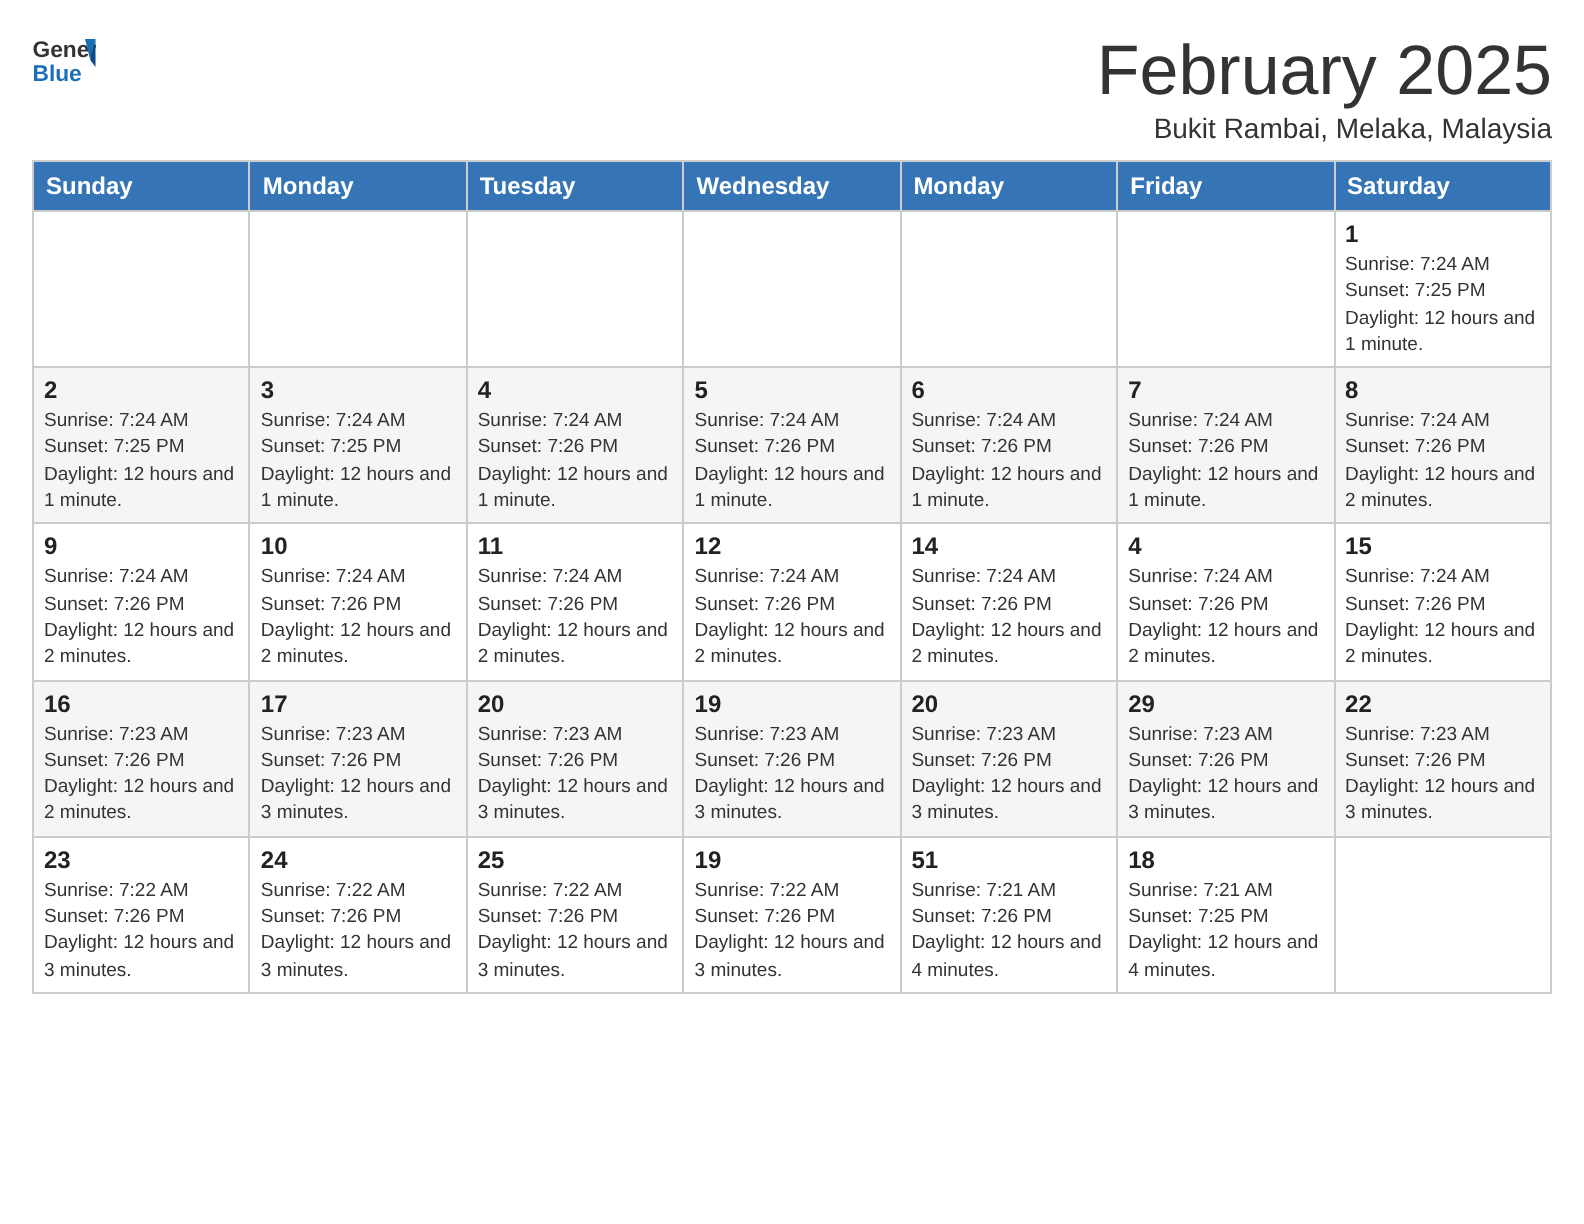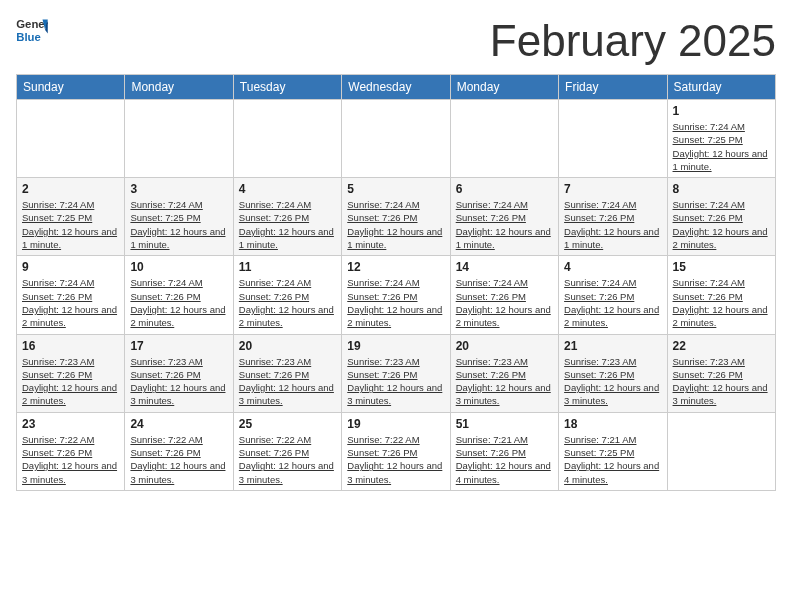--- a/index.html
+++ b/index.html
@@ -22,39 +22,39 @@
       gap: 4px;
     }
     .logo-icon {
       width: 32px;
       height: 28px;
     }
     .title-block {
       text-align: right;
     }
     .month-title {
-      font-size: 44px;
+      font-size: 35px;
       font-weight: normal;
       color: #333;
       margin-left: 22px;
     }
     .location {
       font-size: 14px;
       color: #333;
     }
     .calendar {
       width: 100%;
       border-collapse: collapse;
       border: 1px solid #ccc;
     }
     .calendar th {
       background: #3575b5;
       color: #fff;
       font-size: 12px;
-      font-weight: normal;
+      font-weight: bold;
       padding: 5px 6px;
       text-align: left;
       border: 1px solid #ccc;
     }
     .calendar td {
       vertical-align: top;
       border: 1px solid #ccc;
       padding: 4px 5px;
       width: 108px;
       min-height: 80px;
@@ -69,40 +69,40 @@
       font-size: 12px;
       font-weight: bold;
       color: #222;
       display: block;
       margin-bottom: 2px;
     }
     .day-info {
       font-size: 9.5px;
       color: #333;
       line-height: 1.4;
-      text-decoration: underline;
     }
     .empty-cell {
       background: #fff !important;
     }
   </style>
 </head>
 <body>
 
 <div class="header">
   <div class="logo">
     <svg class="logo-icon" viewBox="0 0 36 32">
       <text x="0" y="14" font-size="13" font-weight="bold" fill="#333" font-family="Arial">General</text>
       <text x="0" y="28" font-size="13" font-weight="bold" fill="#1a6eb5" font-family="Arial">Blue</text>
       <polygon points="30,4 36,4 33,16" fill="#1a6eb5"></polygon>
       <polygon points="33,16 36,4 36,20" fill="#0d4a8a"></polygon>
     </svg>
   </div>
   <div class="title-block">
     <div class="month-title">February 2025</div>
+    <div class="location">Bukit Rambai, Melaka, Malaysia</div>
   </div>
 </div>
 
 <table class="calendar">
   <thead>
     <tr>
     <th>Sunday</th>
         <th>Monday</th>
         <th>Tuesday</th>
         <th>Wednesday</th>
@@ -239,21 +239,21 @@
 Sunset: 7:26 PM
 Daylight: 12 hours and 3 minutes.</div>
         </td>
         <td>
           <span class="day-num">20</span>
           <div class="day-info" style="white-space: pre-line;">Sunrise: 7:23 AM
 Sunset: 7:26 PM
 Daylight: 12 hours and 3 minutes.</div>
         </td>
         <td>
-          <span class="day-num">21</span>
+          <span class="day-num">29</span>
           <div class="day-info" style="white-space: pre-line;">Sunrise: 7:23 AM
 Sunset: 7:26 PM
 Daylight: 12 hours and 3 minutes.</div>
         </td>
         <td>
           <span class="day-num">22</span>
           <div class="day-info" style="white-space: pre-line;">Sunrise: 7:23 AM
 Sunset: 7:26 PM
 Daylight: 12 hours and 3 minutes.</div>
         </td>

